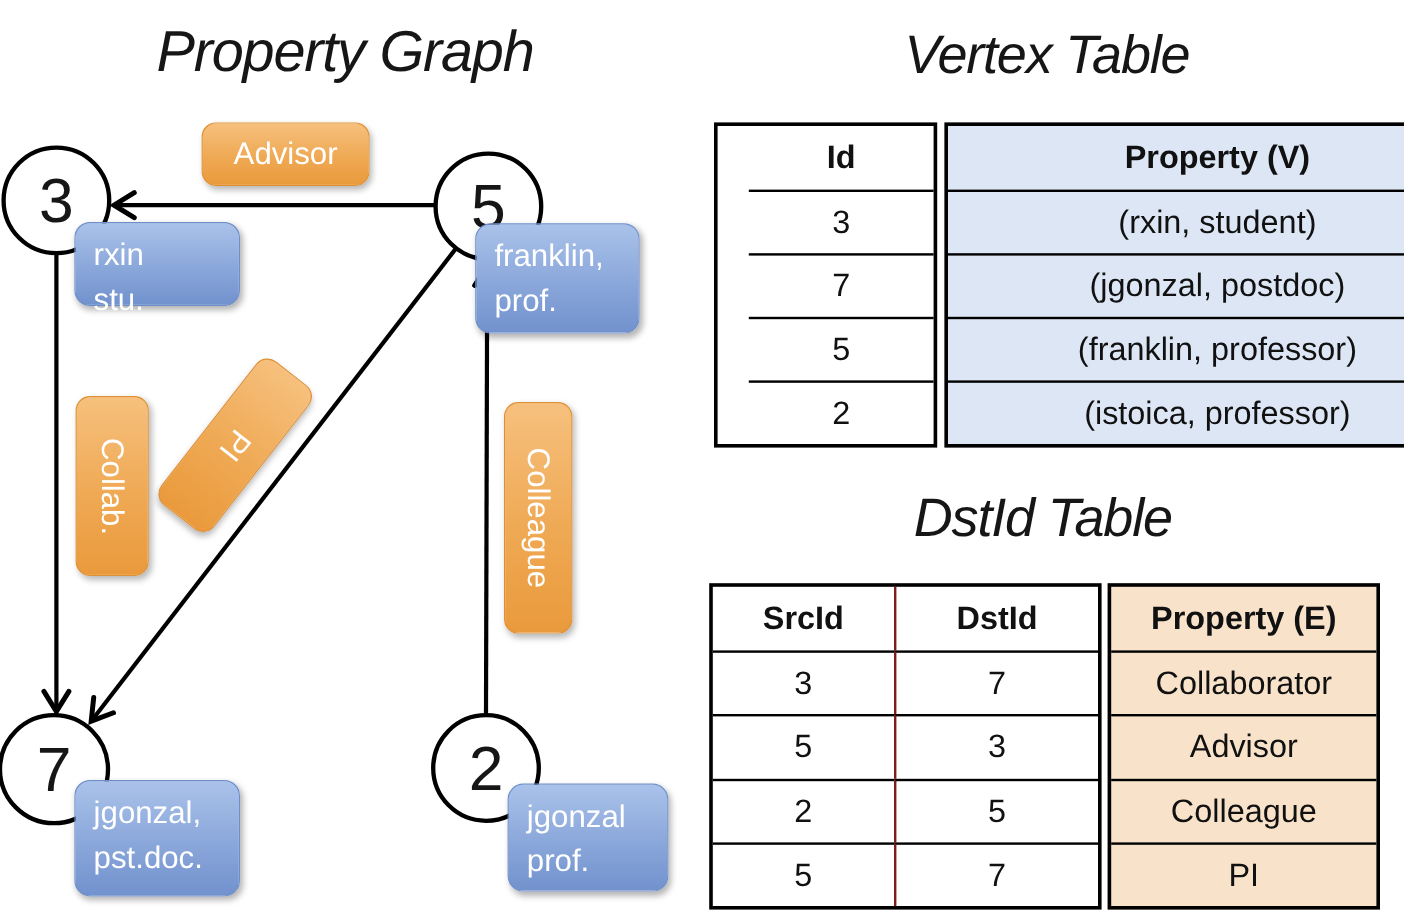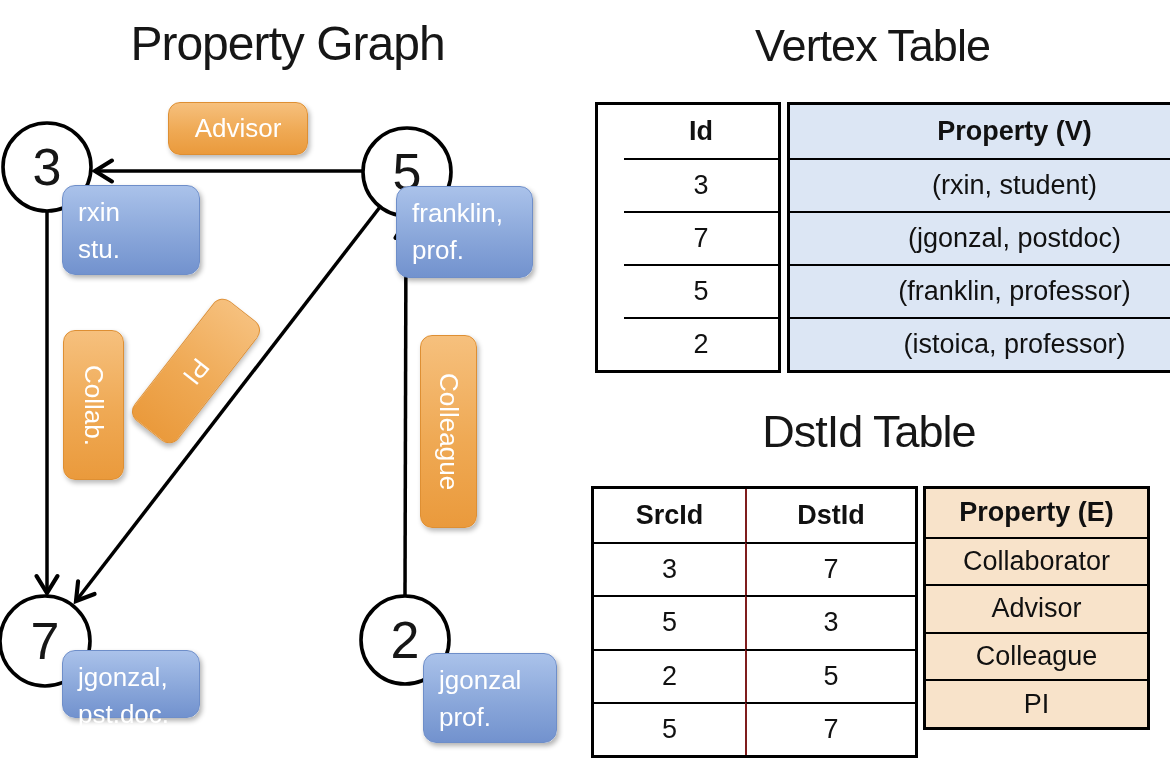--- a/index.html
+++ b/index.html
@@ -1,19 +1,19 @@
 <!DOCTYPE html>
 <html><head>
 <meta charset="utf-8">
 <style>
   html,body{margin:0;padding:0;background:#fff;}
   #stage{position:relative;width:1170px;height:760px;background:#fff;overflow:hidden;
          font-family:"Liberation Sans",sans-serif;color:#111;}
   .title{position:absolute;text-align:center;font-size:45px;font-weight:400;
-         letter-spacing:-1px;color:#161616;white-space:nowrap;}
+         letter-spacing:-1px;color:#161616;white-space:nowrap;font-style:italic;}
   
   .edge-label{position:absolute;display:flex;align-items:center;justify-content:center;
       background:linear-gradient(180deg,#f6c07d 0%,#efa954 55%,#ea9a3c 100%);
       border:1px solid #de8f33;border-radius:12px;color:#fff;font-size:26px;
       box-shadow:2px 3px 5px rgba(0,0,0,.28);}
   .vert{writing-mode:vertical-rl;}
   .node-label{position:absolute;box-sizing:border-box;padding:8px 0 0 15px;
       background:linear-gradient(180deg,#aac2ea 0%,#8aa7da 55%,#7292ce 100%);
       border:1px solid #6e8ec9;border-radius:13px;color:#fff;font-size:26px;
       line-height:1.42;box-shadow:2px 3px 5px rgba(0,0,0,.3);}
@@ -54,29 +54,29 @@
     <text x="407" y="190" text-anchor="middle" font-size="52" fill="#161616">5</text>
     <text x="45" y="659" text-anchor="middle" font-size="52" fill="#161616">7</text>
     <text x="405" y="658" text-anchor="middle" font-size="52" fill="#161616">2</text>
   </svg>
 
   <div class="edge-label" style="left:168px;top:102px;width:138px;height:51px;">Advisor</div>
   <div class="edge-label vert" style="left:63px;top:330px;width:59px;height:148px;">Collab.</div>
   <div class="edge-label vert" style="left:168px;top:295px;width:54px;height:150px;transform:rotate(38deg);">PI</div>
   <div class="edge-label vert" style="left:420px;top:335px;width:55px;height:191px;">Colleague</div>
 
-  <div class="node-label" style="left:62px;top:185px;width:138px;height:90px;">
+  <div class="node-label" style="left:62px;top:185px;width:138px;height:70px;">
     <div>rxin</div>
     <div>stu.</div>
   </div>
   <div class="node-label" style="left:396px;top:186px;width:137px;height:92px;">
     <div>franklin,</div>
     <div>prof.</div>
   </div>
-  <div class="node-label" style="left:62px;top:650px;width:138px;height:68px;">
+  <div class="node-label" style="left:62px;top:650px;width:138px;height:97px;">
     <div>jgonzal,</div>
     <div>pst.doc.</div>
   </div>
   <div class="node-label" style="left:423px;top:653px;width:134px;height:90px;">
     <div>jgonzal</div>
     <div>prof.</div>
   </div>
 
   <div class="title" style="left:585px;top:20px;width:575px;">Vertex Table</div>
 
@@ -104,21 +104,21 @@
     <div class="tc">3</div>
     <div class="tc leftline">7</div>
     <div class="tc">5</div>
     <div class="tc leftline">3</div>
     <div class="tc">2</div>
     <div class="tc leftline">5</div>
     <div class="tc">5</div>
     <div class="tc leftline">7</div>
   </div>
 
-  <div class="subtable" style="left:923px;top:486px;width:227px;height:244px;background:#f8e3ca;grid-template-rows:repeat(5,1fr);">
+  <div class="subtable" style="left:923px;top:486px;width:227px;height:272px;background:#f8e3ca;grid-template-rows:repeat(5,1fr);">
     <div class="tc hdr first">Property (E)</div>
     <div class="tc">Collaborator</div>
     <div class="tc">Advisor</div>
     <div class="tc">Colleague</div>
     <div class="tc">PI</div>
   </div>
 
 </div>
 
 </body></html>

